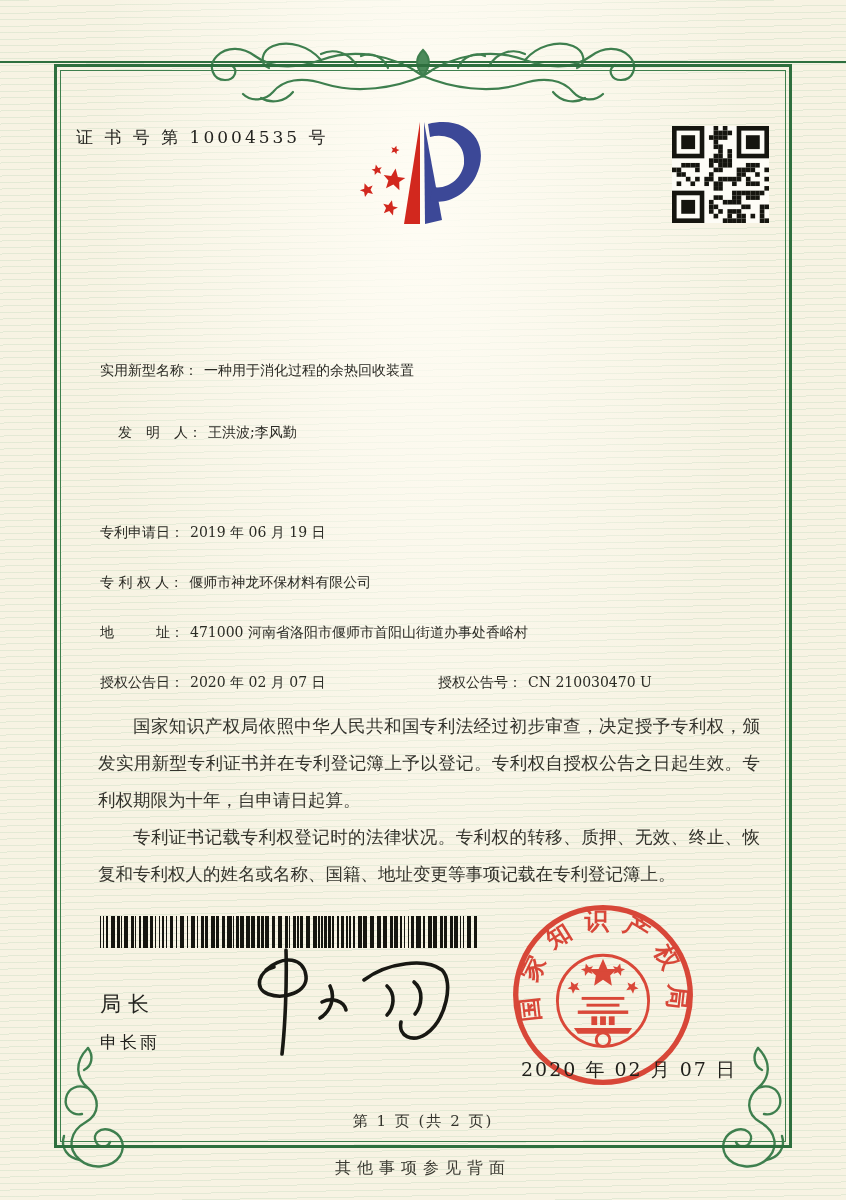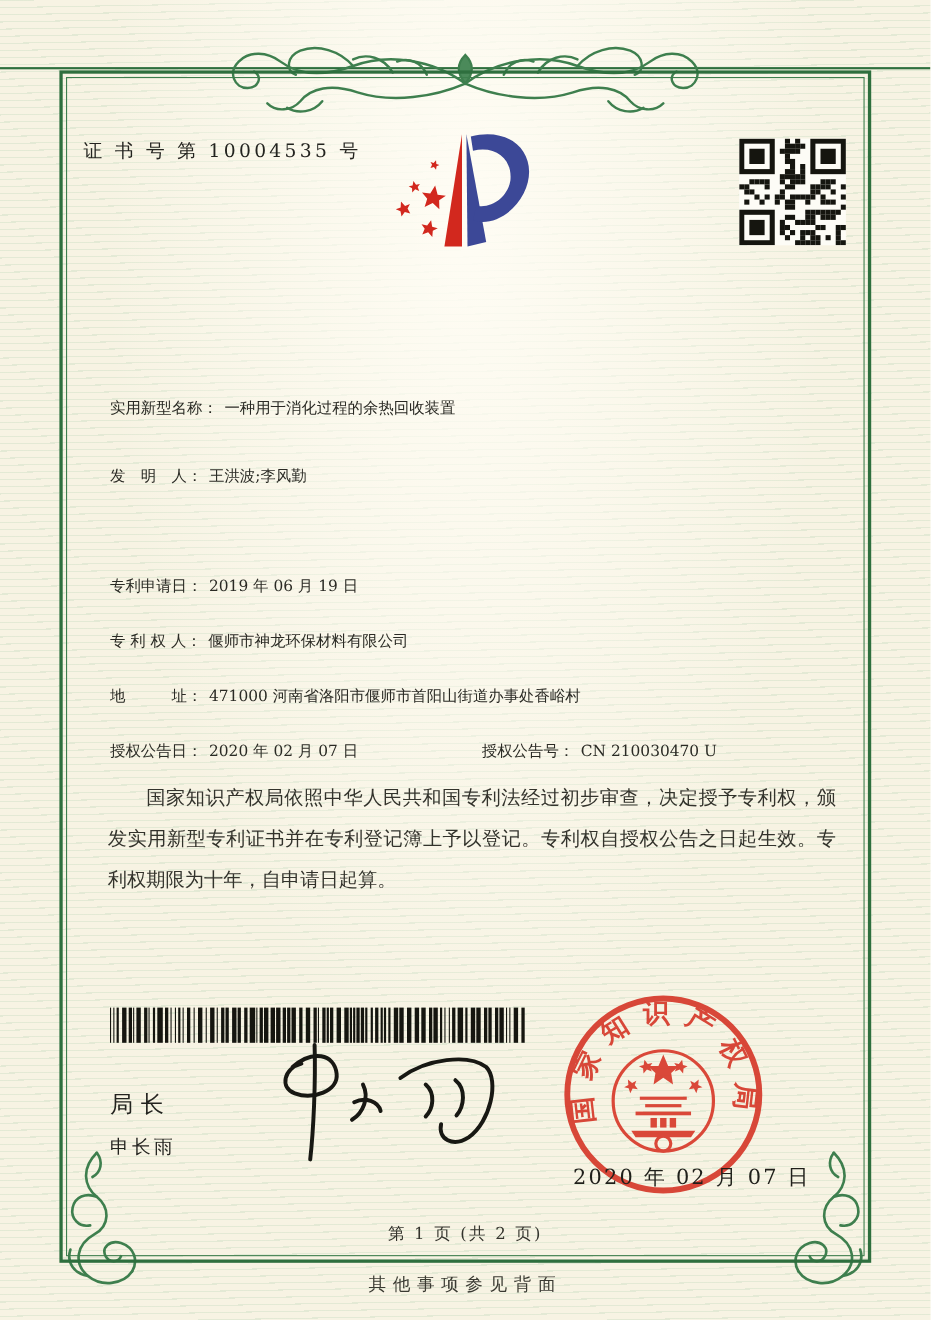--- a/index.html
+++ b/index.html
@@ -28,21 +28,21 @@
   .cert-number{position:absolute;left:76px;top:126px;font-size:17px;letter-spacing:3px;color:#23231f;}
   .logo{position:absolute;left:338px;top:110px;width:172px;height:128px;}
   .qr{position:absolute;left:672px;top:126px;width:97px;height:97px;background:#fdfcf6;}
   .title{
     position:absolute;left:0;right:0;top:246px;text-align:center;
     font-size:45px;font-weight:bold;letter-spacing:9px;color:#15140f;
   }
   .field-row{position:absolute;left:100px;right:98px;font-size:14px;white-space:nowrap;color:#2a2a24;}
   .field-label{color:#2a2a24;}
   .field-value{margin-left:6px;}
-  .row-0{top:362px;} .row-1{top:424px;} .row-2{top:474px;} .row-3{top:524px;}
+  .row-0{top:362px;} .row-1{top:424px;margin-left:18px;} .row-2{top:474px;} .row-3{top:524px;}
   .row-4{top:574px;} .row-5{top:624px;} .row-6{top:674px;}
   .grant-no{position:absolute;left:338px;}
   .body-text{position:absolute;left:98px;top:708px;width:662px;}
   .body-text p{
     margin:0;padding:0;text-indent:2em;font-size:17.5px;line-height:37px;
     color:#33332c;text-align:justify;
   }
   .barcode{position:absolute;left:100px;top:916px;width:380px;height:32px;}
   .barcode i{position:absolute;top:0;bottom:0;background:#15150f;}
   .signer-title{position:absolute;left:100px;top:990px;font-size:21px;letter-spacing:7px;color:#23231f;}
@@ -273,20 +273,21 @@
   </div>
   <div class="field-row row-6">
     <span class="field-label">授权公告日：</span><span class="field-value">2020 年 02 月 07 日</span>
     <span class="grant-no">
       <span class="field-label">授权公告号：</span><span class="field-value">CN 210030470 U</span>
     </span>
   </div>
 
   <div class="body-text">
     <p>国家知识产权局依照中华人民共和国专利法经过初步审查，决定授予专利权，颁发实用新型专利证书并在专利登记簿上予以登记。专利权自授权公告之日起生效。专利权期限为十年，自申请日起算。</p>
+    <p>专利证书记载专利权登记时的法律状况。专利权的转移、质押、无效、终止、恢复和专利权人的姓名或名称、国籍、地址变更等事项记载在专利登记簿上。</p>
   </div>
 
   <div class="barcode" id="barcode">
       <i style="left:0.0px;width:1.4px"></i>
       <i style="left:2.8px;width:1.4px"></i>
       <i style="left:5.6px;width:2.8px"></i>
       <i style="left:11.2px;width:4.2px"></i>
       <i style="left:16.8px;width:2.8px"></i>
       <i style="left:21.0px;width:1.4px"></i>
       <i style="left:23.8px;width:4.2px"></i>

